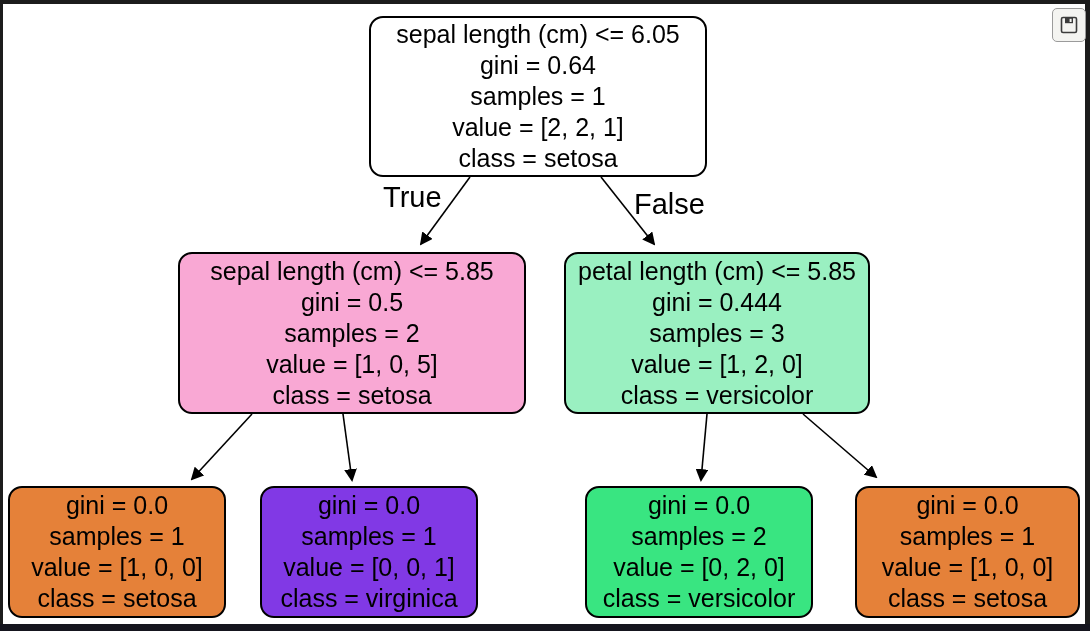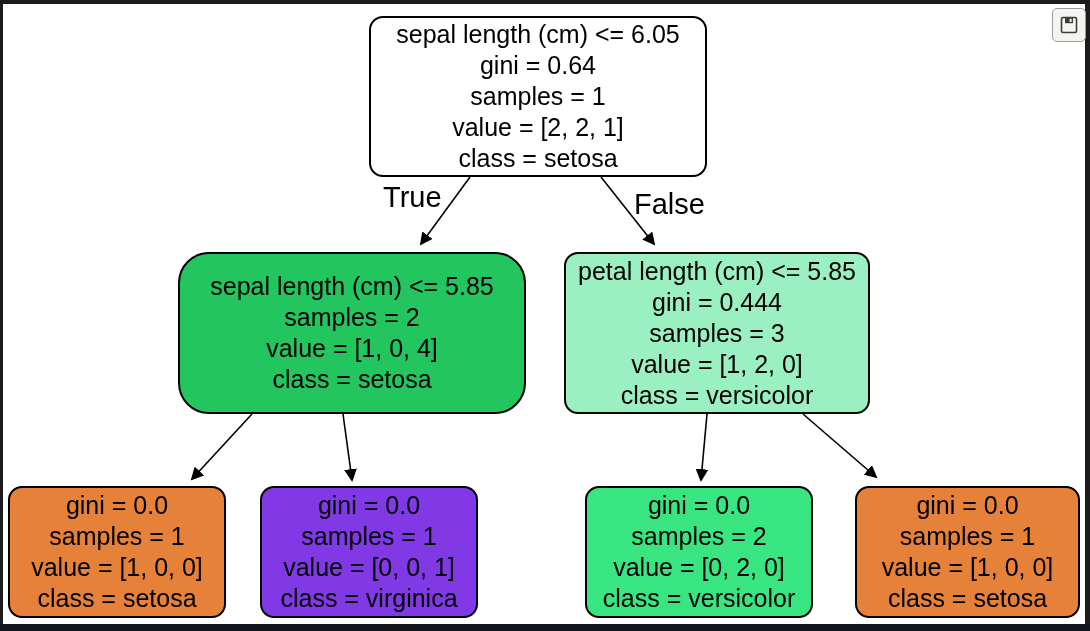--- a/index.html
+++ b/index.html
@@ -89,24 +89,25 @@
   <div class="edge-label label-false">False</div>
 
   <div class="node node-root" style="background: rgb(255, 255, 255);">
     <div>sepal length (cm) &lt;= 6.05</div>
     <div>gini = 0.64</div>
     <div>samples = 1</div>
     <div>value = [2, 2, 1]</div>
     <div>class = setosa</div>
   </div>
 
-  <div class="node node-left" style="background: #22c55e; border-radius: 31px;">
+  <div class="node node-left" style="background: #f9a8d4;">
     <div>sepal length (cm) &lt;= 5.85</div>
+    <div>gini = 0.5</div>
     <div>samples = 2</div>
-    <div>value = [1, 0, 4]</div>
+    <div>value = [1, 0, 5]</div>
     <div>class = setosa</div>
   </div>
 
   <div class="node node-right" style="background: rgb(154, 240, 193);">
     <div>petal length (cm) &lt;= 5.85</div>
     <div>gini = 0.444</div>
     <div>samples = 3</div>
     <div>value = [1, 2, 0]</div>
     <div>class = versicolor</div>
   </div>

